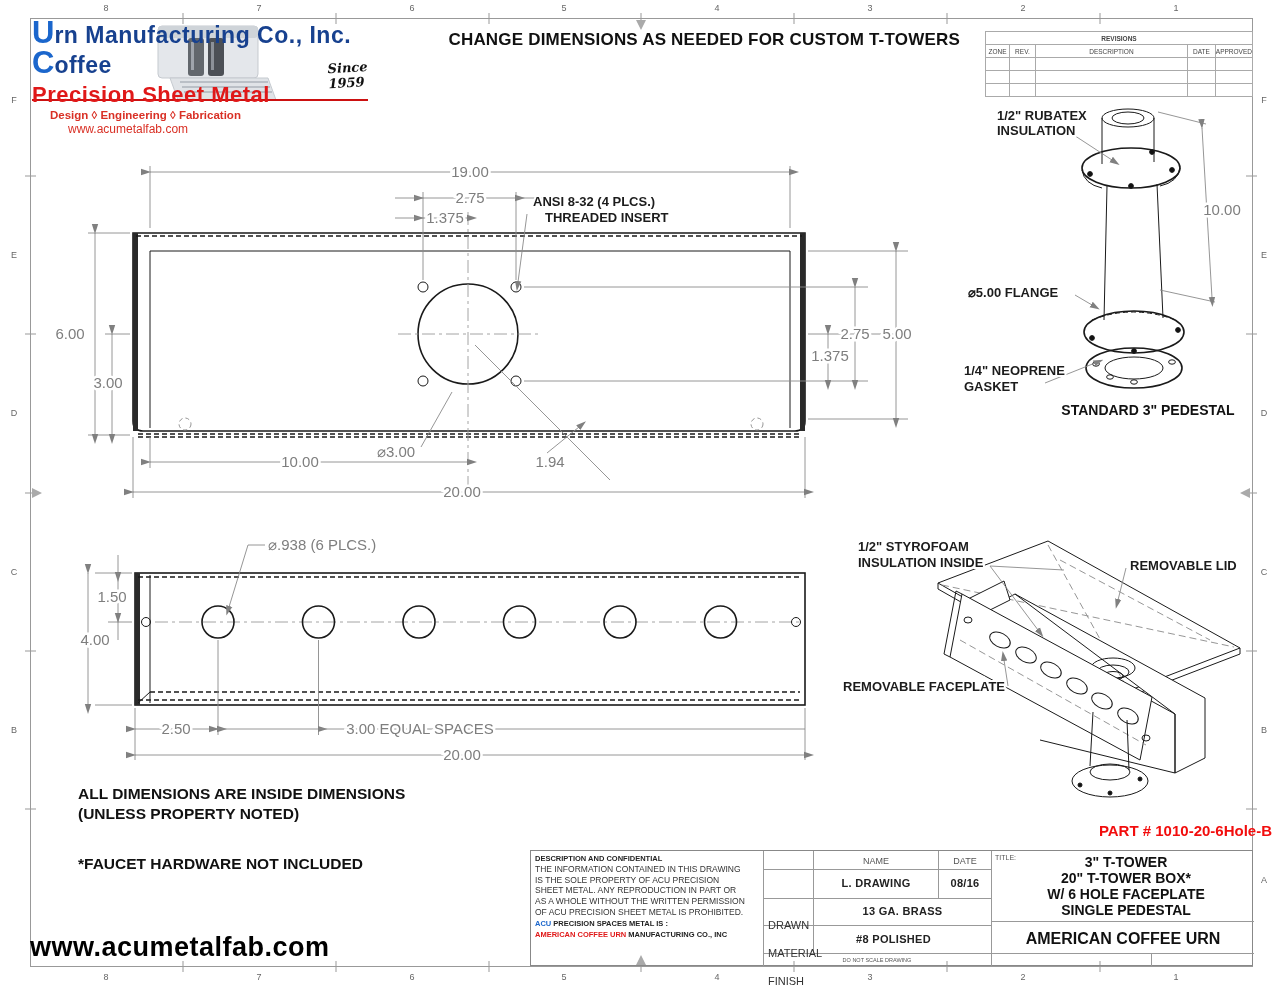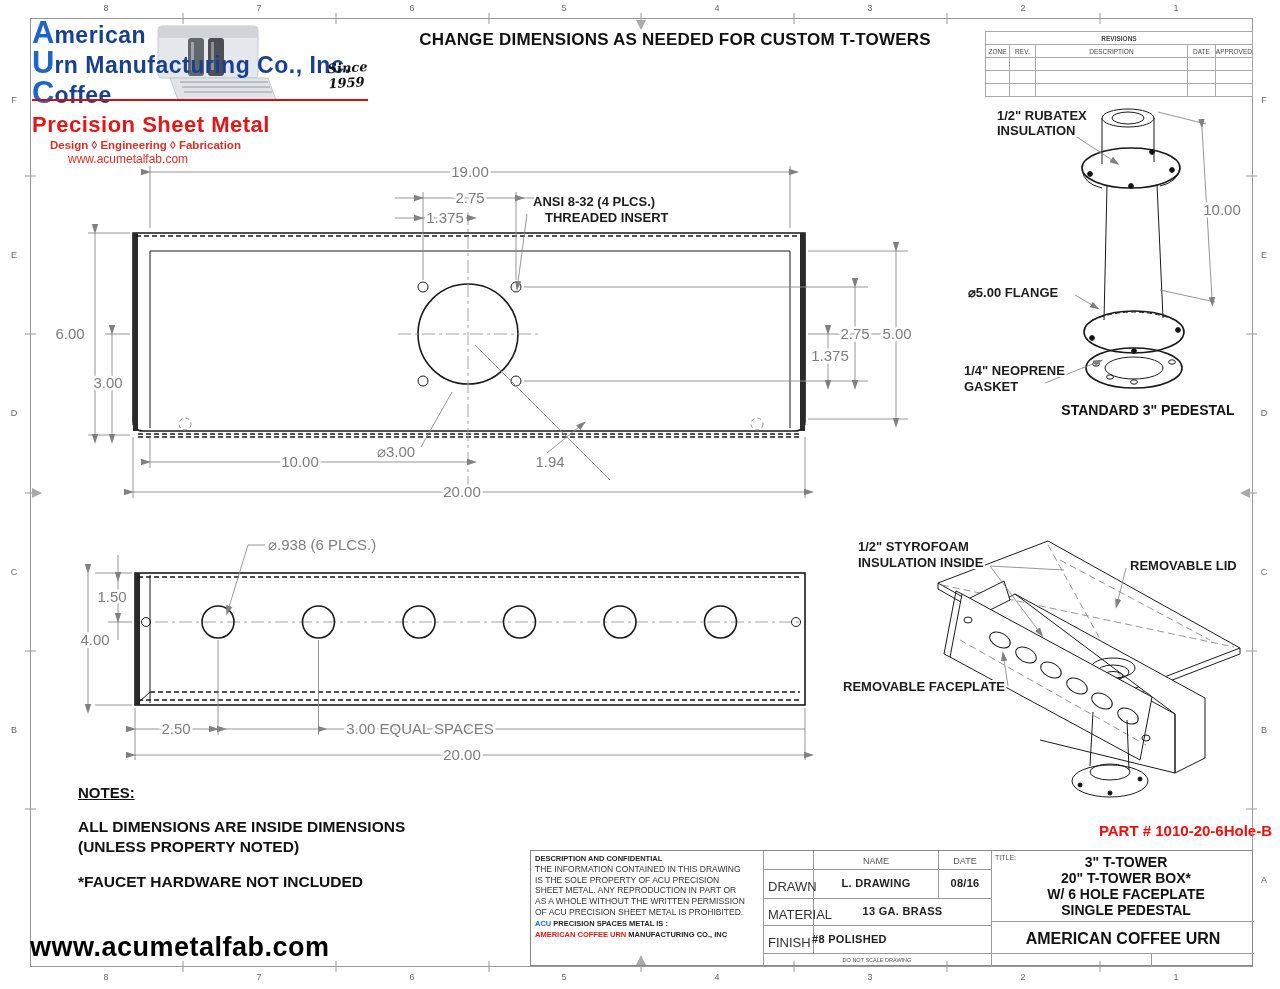--- a/index.html
+++ b/index.html
@@ -12,45 +12,45 @@
   .lg-line { line-height:25px; white-space:nowrap; position:relative; z-index:2; }
   .lg-init { color:#1b66cc; font-weight:bold; font-size:31px; }
   .lg-rest { color:#17418f; font-weight:bold; font-size:23px; letter-spacing:.5px; }
   #since { position:absolute; left:296px; top:40px; font-family:"DejaVu Serif", serif; font-style:italic; font-weight:bold; font-size:13px; color:#111; transform:rotate(-3deg); z-index:3; }
   #lg-rule { position:absolute; left:0; top:79px; width:336px; height:2px; background:#cc1111; z-index:2; }
   #lg-psm { position:relative; z-index:2; color:#e01818; font-weight:bold; font-size:22px; letter-spacing:.5px; margin-top:2px; }
   #lg-svc { position:relative; z-index:2; color:#d93025; font-size:11.5px; font-weight:bold; margin:1px 0 0 18px; }
   #lg-web { position:relative; z-index:2; color:#d93025; font-size:12px; margin:1px 0 0 36px; }
   #urnpic { position:absolute; left:118px; top:0px; z-index:1; opacity:.95; }
   
-  #hdr-title { position:absolute; left:390px; top:30px; width:570px; text-align:center; font-size:17px; font-weight:bold; color:#111; letter-spacing:.2px; }
+  #hdr-title { position:absolute; left:390px; top:30px; width:570px; text-align:right; font-size:17px; font-weight:bold; color:#111; letter-spacing:.2px; }
   
   #rev { position:absolute; left:985px; top:31px; width:268px; font-size:6.5px; color:#444; border-collapse:collapse; }
   #rev td { border:1px solid #aaa; text-align:center; height:13px; padding:0; }
   #rev .hdr { font-weight:bold; }
   
   #notes { position:absolute; left:78px; top:784px; color:#111; }
   #notes .nh { font-size:15px; font-weight:bold; text-decoration:underline; margin-bottom:16px; }
   #notes .nl { font-size:15.5px; font-weight:bold; line-height:20px; }
-  #notes .nl3 { margin-top:15px; }
+  #notes .nl3 { margin-top:30px; }
   
   #site { position:absolute; left:30px; top:932px; font-size:27px; font-weight:bold; color:#000; letter-spacing:.5px; }
   
   #partno { position:absolute; right:8px; top:822px; font-size:15px; font-weight:bold; color:#f20d0d; }
   
   #tb { position:absolute; left:530px; top:850px; width:723px; height:116px; border:1px solid #888; font-size:8px; color:#222; }
   .abs { position:absolute; }
   .tb-line-v { position:absolute; width:1px; background:#999; }
   .tb-line-h { position:absolute; height:1px; background:#999; }
   #tb-prop { position:absolute; left:4px; top:3px; width:226px; }
   #tb-prop .ph { font-weight:bold; font-size:7.5px; margin-bottom:1px; }
   #tb-prop .pb { font-size:8.5px; color:#333; line-height:1.25; width:210px; }
   #tb-prop .pa { font-size:7.5px; font-weight:bold; margin-top:2px; }
   .blue { color:#1b66cc; } .red { color:#e01818; }
-  .tb-lab { font-size:13px; color:#333; }
+  .tb-lab { font-size:11px; color:#333;margin-top:40px; }
   .tb-val { font-size:11px; font-weight:bold; color:#222; letter-spacing:.3px; }
   .tb-hdr { font-size:9px; color:#555; }
   #tb-title-label { font-size:7px; color:#555; }
   .tb-title-line { font-size:14px; font-weight:bold; color:#111; text-align:center; line-height:15px; }
   #tb-company { font-size:16px; font-weight:bold; color:#111; text-align:center; }
   #tb-dns { font-size:5.5px; color:#555; text-align:center; }
 </style>
 </head>
 <body>
 
@@ -364,21 +364,20 @@
     <svg id="urnpic" width="130" height="92" viewBox="0 0 130 92">
       <rect x="8" y="6" width="100" height="52" rx="4" fill="#e3e6ea" stroke="#c2c7cd"></rect>
       <rect x="8" y="6" width="100" height="12" rx="4" fill="#cdd2d8"></rect>
       <rect x="38" y="18" width="16" height="38" rx="3" fill="#5a5f66"></rect>
       <rect x="58" y="18" width="16" height="38" rx="3" fill="#43474d"></rect>
       <rect x="41" y="22" width="3" height="28" fill="#9aa0a8"></rect>
       <rect x="61" y="22" width="3" height="28" fill="#868c94"></rect>
       <path d="M20,58 L118,58 L126,80 L28,80 Z" fill="#dfe2e6" stroke="#c2c7cd"></path>
       <path d="M30,62 h88 M32,67 h88 M34,72 h88" stroke="#aab0b8" stroke-width="1.5"></path>
     </svg>
-    <div class="lg-line"><span class="lg-init">A</span><span class="lg-rest">merican</span></div>
     <div class="lg-line"><span class="lg-init">U</span><span class="lg-rest">rn Manufacturing Co., Inc.</span></div>
     <div class="lg-line"><span class="lg-init">C</span><span class="lg-rest">offee</span></div>
     <div id="since">Since 1959</div>
     <div id="lg-rule"></div>
     <div id="lg-psm">Precision Sheet Metal</div>
     <div id="lg-svc">Design  ◊  Engineering  ◊  Fabrication</div>
     <div id="lg-web">www.acumetalfab.com</div>
   </div>
 
   <div id="hdr-title">CHANGE DIMENSIONS AS NEEDED FOR CUSTOM T-TOWERS</div>
@@ -413,21 +412,20 @@
           <td></td>
           <td></td>
           <td></td>
           <td></td>
           <td></td>
         </tr>
   </tbody>
     </table>
 
   <div id="notes">
-    <div class="nh">NOTES:</div>
     <div class="nl">ALL DIMENSIONS ARE INSIDE DIMENSIONS</div>
     <div class="nl">(UNLESS PROPERTY NOTED)</div>
     <div class="nl nl3">*FAUCET HARDWARE NOT INCLUDED</div>
   </div>
 
   <div id="site">www.acumetalfab.com</div>
 
   <div id="partno">PART # 1010-20-6Hole-B</div>
 
   <div id="tb">
@@ -451,21 +449,21 @@
     </div>
 
     <div class="abs tb-hdr" style="left:283px;top:5px;width:124px;text-align:center">NAME</div>
     <div class="abs tb-hdr" style="left:408px;top:5px;width:52px;text-align:center">DATE</div>
     <div class="abs tb-lab" style="left:237px;top:28px">DRAWN</div>
     <div class="abs tb-val" style="left:283px;top:26px;width:124px;text-align:center">L. DRAWING</div>
     <div class="abs tb-val" style="left:408px;top:26px;width:52px;text-align:center">08/16</div>
     <div class="abs tb-lab" style="left:237px;top:56px">MATERIAL</div>
     <div class="abs tb-val" style="left:283px;top:54px;width:177px;text-align:center">13 GA. BRASS</div>
     <div class="abs tb-lab" style="left:237px;top:84px">FINISH</div>
-    <div class="abs tb-val" style="left:281px;top:82px;width:177px;">#8 POLISHED</div>
+    <div class="abs tb-val" style="left:274px;top:82px;width:177px;text-align:center">#8 POLISHED</div>
     <div class="abs" id="tb-dns" style="left:232px;top:106px;width:228px">DO NOT SCALE DRAWING</div>
 
     <div class="abs" id="tb-title-label" style="left:464px;top:3px">TITLE:</div>
     <div class="abs tb-title-line" style="left:490px;top:4px;width:210px">3" T-TOWER</div>
     <div class="abs tb-title-line" style="left:490px;top:20px;width:210px">20" T-TOWER BOX*</div>
     <div class="abs tb-title-line" style="left:490px;top:36px;width:210px">W/ 6 HOLE FACEPLATE</div>
     <div class="abs tb-title-line" style="left:490px;top:52px;width:210px">SINGLE PEDESTAL</div>
     <div class="abs" id="tb-company" style="left:462px;top:79px;width:260px">AMERICAN COFFEE URN</div>
   </div>
 

